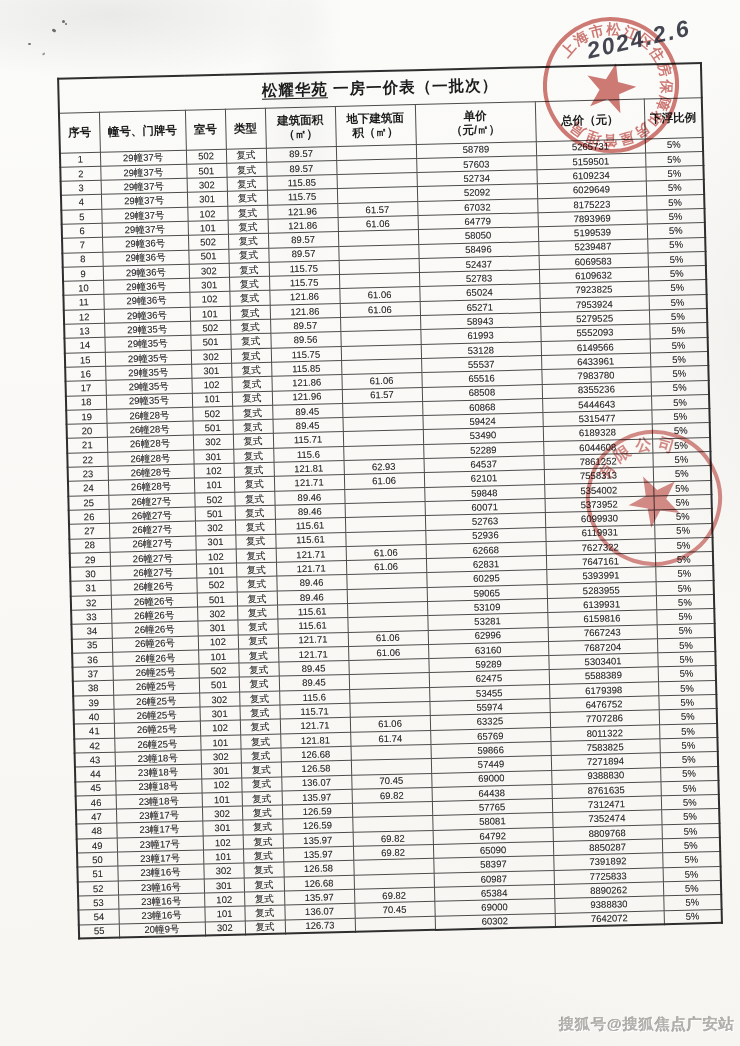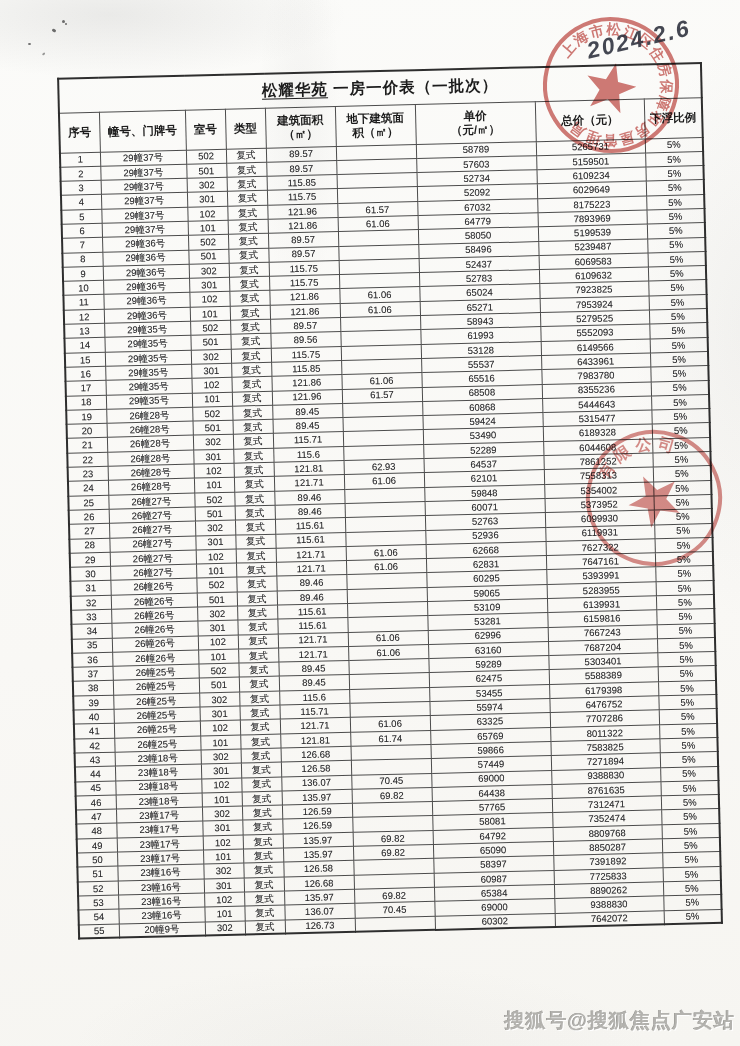--- a/index.html
+++ b/index.html
@@ -94,21 +94,21 @@
     font-style: italic;
     font-weight: bold;
     letter-spacing: 2px;
     color: rgba(42,46,58,.88);
     transform: rotate(-13deg);
     white-space: nowrap;
   }
   .watermark {
     position: absolute;
     right: 5px; bottom: 12px;
-    font-size: 20px;
+    font-size: 15px;
     font-weight: bold;
     letter-spacing: 1px;
     color: #b3b2ae;
     text-shadow: 1px 1px 0 #ffffff, -0.5px -0.5px 0 #8e8d89;
     white-space: nowrap;
   }
 </style>
 </head>
 <body>
 

